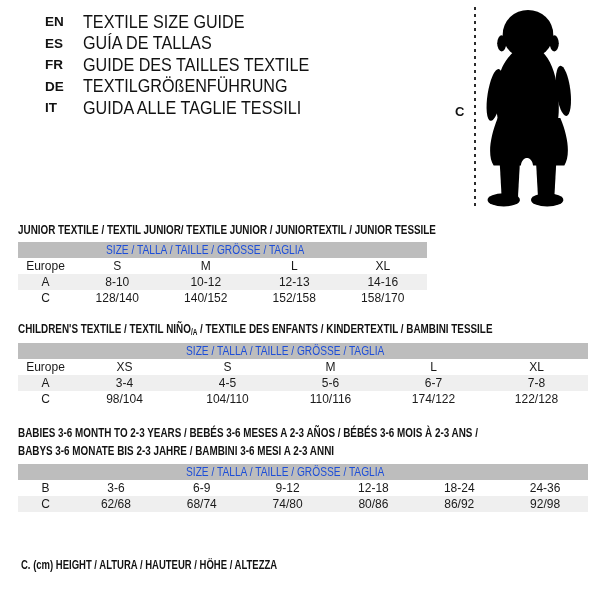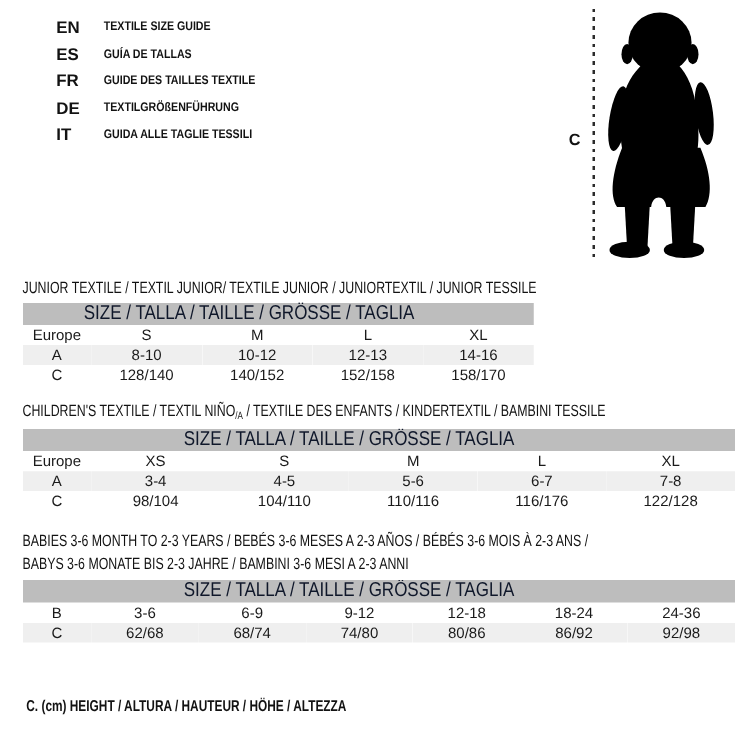--- a/index.html
+++ b/index.html
@@ -9,43 +9,43 @@
     font-family:"Liberation Sans","DejaVu Sans",sans-serif;
     -webkit-font-smoothing:antialiased;
   }
   .condense{display:inline-block; transform:scaleX(0.76); transform-origin:0 50%; white-space:nowrap;}
   .condense85{display:inline-block; transform:scaleX(0.85); transform-origin:0 50%; white-space:nowrap;}
 
   
   .lang-list{position:absolute; left:21px; top:11px;}
   .lang-row{display:flex; height:21.5px; align-items:center;margin-left:24px;}
   .lang-code{width:38px; font-size:13.5px; font-weight:bold;}
-  .lang-label{font-size:10px; font-weight:bold;}
+  .lang-label{font-size:19px; font-weight:normal;}
 
   
   .dash-line{
     position:absolute; left:474px; top:7px; width:2px; height:201px;
     background:repeating-linear-gradient(to bottom,#2b2b2b 0px,#2b2b2b 3px,transparent 3px,transparent 7px);
   }
   .c-label{position:absolute; left:455px; top:104px; font-size:13px; font-weight:bold;}
   .baby-svg{position:absolute; left:482px; top:9px;}
 
   
-  .sec-title{position:absolute; left:18px; font-size:13px; font-weight:normal; line-height:18px; white-space:nowrap;}
+  .sec-title{position:absolute; left:18px; font-size:13px; font-weight:bold; line-height:18px; white-space:nowrap;}
   .sub{font-size:8.5px; vertical-align:-2px;}
 
   
   table.size-table{
     position:absolute; border-collapse:collapse; table-layout:fixed;
     font-size:12px; color:#1a1a1a;
   }
   table.size-table td{padding:0; height:16px; text-align:center; overflow:hidden; white-space:nowrap;}
   td.bar{
     background:var(--header-bar,#bdbdbd); height:18px; text-align:left;
-    padding-left:5px; color:#0f172a; font-size:16px;
+    padding-left:5px; color:#1d4ed8; font-size:12px;
   }
   td.lbl{text-align:left; padding-left:4px;}
   tr.alt td{background:var(--alt-row,#efefef);}
 
   
   .footnote{position:absolute; left:21px; font-size:12.5px; font-weight:bold; line-height:20px; white-space:nowrap;}
 </style>
 </head>
 <body>
 
@@ -161,21 +161,21 @@
       <td>4-5</td>
       <td>5-6</td>
       <td>6-7</td>
       <td>7-8</td>
     </tr>
     <tr>
       <td class="lbl">C</td>
       <td>98/104</td>
       <td>104/110</td>
       <td>110/116</td>
-      <td>116/176</td>
+      <td>174/122</td>
       <td>122/128</td>
     </tr>
   </tbody>
     </table>
 
   <div class="sec-title" style="top:424px">
     <span class="condense">BABIES 3-6 MONTH TO 2-3 YEARS / BEBÉS 3-6 MESES A 2-3 AÑOS / BÉBÉS 3-6 MOIS À 2-3 ANS /</span><br>
     <span class="condense">BABYS 3-6 MONATE BIS 2-3 JAHRE / BAMBINI 3-6 MESI A 2-3 ANNI</span>
   </div>
   <table class="size-table" style="left:18px; top:464px; width:570px;">

